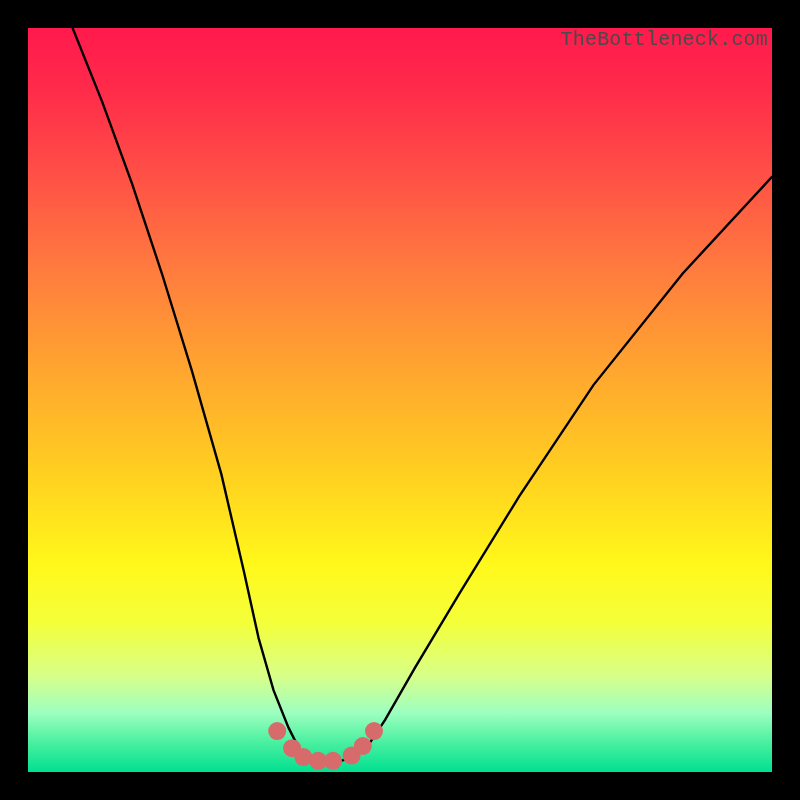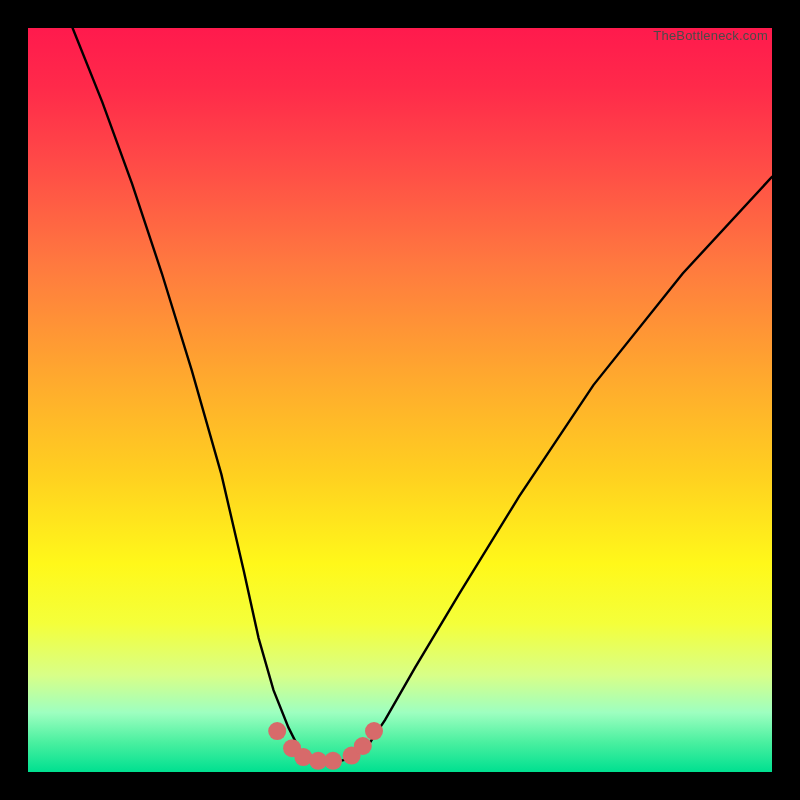--- a/index.html
+++ b/index.html
@@ -36,22 +36,22 @@
       #d8ff88 87%,
       #9effc0 92%,
       #4af0a0 96%,
       #00e090 100%
     );
   }
   .watermark {
     position: absolute;
     top: 28px;
     right: 32px;
-    font-family: Liberation Sans, sans-serif;
-    font-size: 13px;
+    font-family: Liberation Mono, monospace;
+    font-size: 20px;
     color: #4a4a4a;
     letter-spacing: 0.2px;
     user-select: none;
   }
   svg.curve {
     position: absolute;
     top: 0;
     left: 0;
     width: 744px;
     height: 744px;

